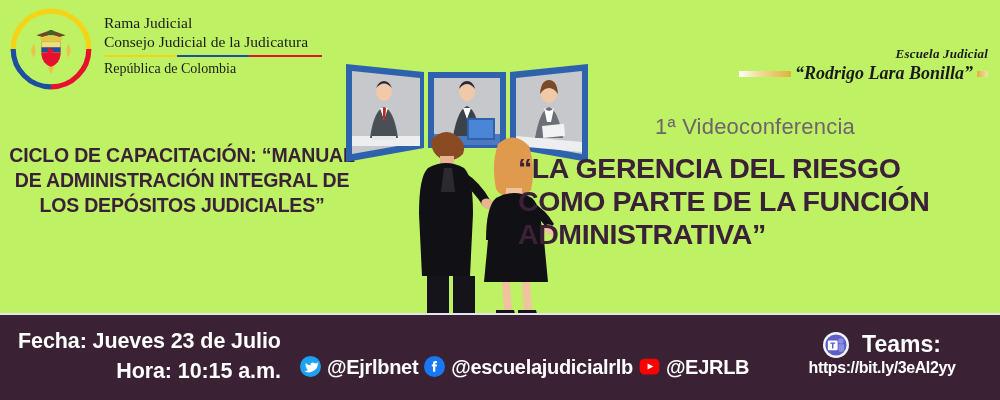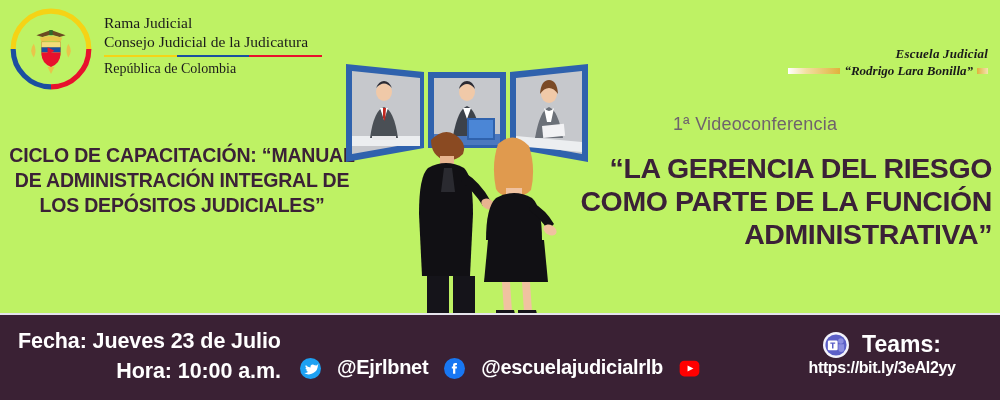--- a/index.html
+++ b/index.html
@@ -34,54 +34,54 @@
   .ejrlb-l1{
     font-family:"Liberation Serif",serif;font-style:italic;font-weight:bold;
     font-size:13px;color:#1a1a1a;letter-spacing:.2px;line-height:1.25;
   }
   .ejrlb-row{display:flex;align-items:center;justify-content:flex-end;gap:4px;margin-top:1px;}
   .gbar{height:6px;}
   .gbar.left{width:52px;background:linear-gradient(90deg,#ffffff 0%,#f2dfa2 35%,#e0b23c 100%);}
   .gbar.right{width:11px;background:linear-gradient(90deg,#e0b23c 0%,#f3e3b0 100%);}
   .ejrlb-l2{
     font-family:"Liberation Serif",serif;font-style:italic;font-weight:bold;
-    font-size:13px;color:#1a1a1a;white-space:nowrap;text-align:center;
+    font-size:18px;color:#1a1a1a;white-space:nowrap;text-align:center;
   }
 
   
   .left-title{
     position:absolute;left:6px;top:143px;width:352px;text-align:center;
     font-size:19.5px;font-weight:bold;line-height:1.28;color:#3b2137;
     letter-spacing:-0.2px;
   }
 
   
   .kicker{
     position:absolute;left:520px;top:114px;width:470px;text-align:center;
-    font-size:18px;color:#6f636c;letter-spacing:.2px;
+    font-size:22px;color:#6f636c;letter-spacing:.2px;
   }
   .main-title{
-    position:absolute;left:518px;top:152px;width:474px;text-align:right;
+    position:absolute;left:518px;top:152px;width:474px;text-align:left;
     font-size:28.5px;font-weight:bold;line-height:1.16;color:#3b2137;
     letter-spacing:-0.4px;
   }
 
   
   .illus{position:absolute;left:336px;top:52px;width:290px;height:262px;}
 
   
   .footer{
     position:absolute;left:0;right:0;top:313px;height:87px;
     background:#3a2134;
     border-top:2px solid #e6e4ec;
     color:#fff;
   }
   .f-left{position:absolute;left:18px;top:12px;}
   .f-left div{font-size:21.5px;font-weight:bold;line-height:1.38;letter-spacing:-0.1px;text-align:right;}
-  .f-social{position:absolute;left:300px;top:41px;display:flex;align-items:flex-end;gap:16px;}
+  .f-social{position:absolute;left:300px;top:41px;display:flex;align-items:flex-start;gap:6px;}
   .f-social .handle{font-size:20px;font-weight:bold;letter-spacing:-0.3px;white-space:nowrap;}
   .ic{width:21px;height:21px;border-radius:50%;flex:0 0 auto;display:block;}
   .f-right{position:absolute;right:8px;top:16px;text-align:center;width:220px;}
   .f-right .trow{display:flex;align-items:center;justify-content:center;gap:13px;}
   .f-right .tlabel{font-size:23px;font-weight:bold;}
   .f-right .turl{font-size:16px;font-weight:bold;letter-spacing:-0.4px;margin-top:1px;}
 </style>
 </head>
 <body>
 
@@ -196,21 +196,21 @@
     </svg>
   </div>
 
   <div class="kicker">1ª Videoconferencia</div>
   <div class="main-title">“LA GERENCIA DEL RIESGO COMO PARTE DE LA FUNCIÓN ADMINISTRATIVA”</div>
 
   <div class="footer">
 
     <div class="f-left">
       <div>Fecha: Jueves 23 de Julio</div>
-      <div>Hora: 10:00 a.m.</div>
+      <div>Hora: 10:15 a.m.</div>
     </div>
 
     <div class="f-social">
       <span class="ic">
         <svg viewBox="0 0 32 32" width="21" height="21">
           <circle cx="16" cy="16" r="16" fill="#1da1f2"></circle>
           <path d="M25 11.4q-1 .5-2.1.6 1-.6 1.3-1.7-1 .6-2.2.8a3.5 3.5 0 0 0-6 3.2 9.9 9.9 0 0 1-7.2-3.7 3.5 3.5 0 0 0 1.1 4.7q-.8 0-1.6-.4a3.5 3.5 0 0 0 2.8 3.5q-.8.2-1.6.1a3.5 3.5 0 0 0 3.3 2.4 9.9 9.9 0 0 1-7 1.7 14 14 0 0 0 21.5-12.4q1-.7 1.7-1.8z" fill="#fff"></path>
         </svg>
       </span>
       <span class="handle">@Ejrlbnet</span>
@@ -222,20 +222,21 @@
         </svg>
       </span>
       <span class="handle">@escuelajudicialrlb</span>
 
       <span class="ic">
         <svg viewBox="0 0 32 32" width="21" height="21">
           <rect x="1" y="4" width="30" height="24" rx="7" fill="#ff0000"></rect>
           <path d="M13 11.5 L22 16 L13 20.5 Z" fill="#fff"></path>
         </svg>
       </span>
+      <span class="handle">@EJRLB</span>
     </div>
 
     <div class="f-right">
       <div class="trow">
         <span class="ic" style="width:26px;height:26px;">
           <svg viewBox="0 0 32 32" width="26" height="26">
             <circle cx="16" cy="16" r="16" fill="#f3f3fb"></circle>
             <circle cx="16" cy="16" r="13" fill="#5b5fc7"></circle>
             <circle cx="22" cy="11" r="3.4" fill="#8b8ee0"></circle>
             <path d="M19 15h7v6a3.5 3.5 0 0 1-7 0z" fill="#8b8ee0"></path>

